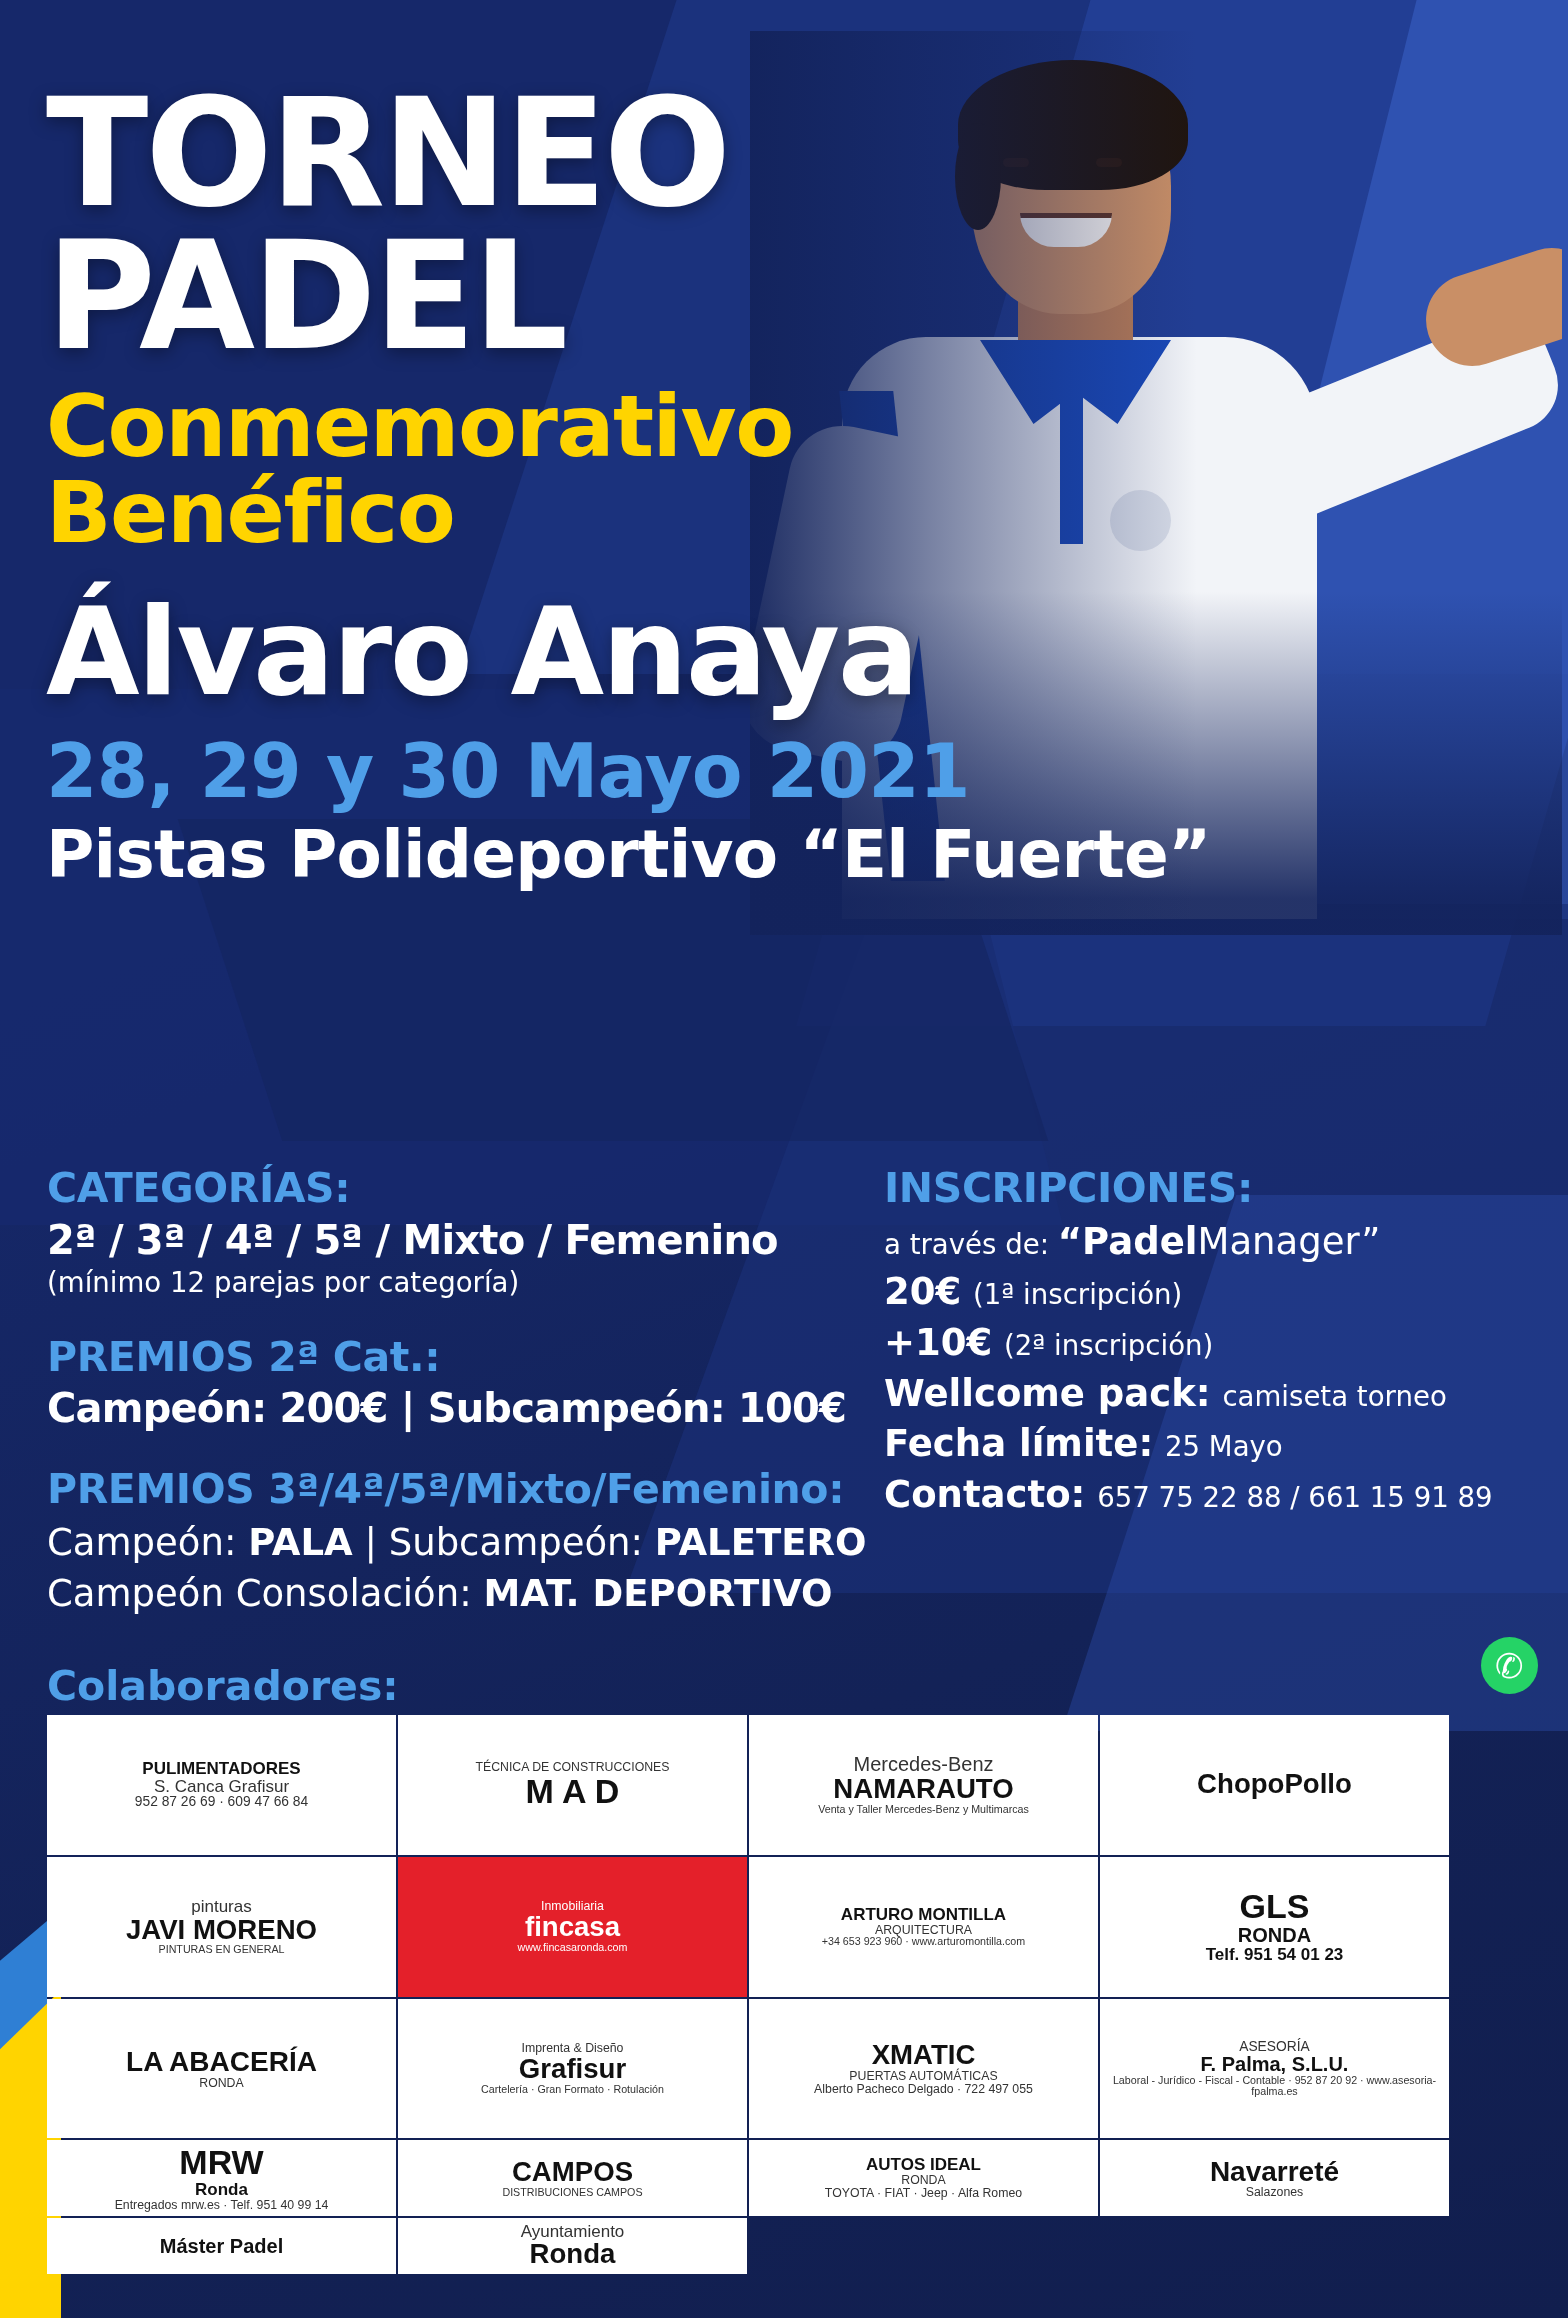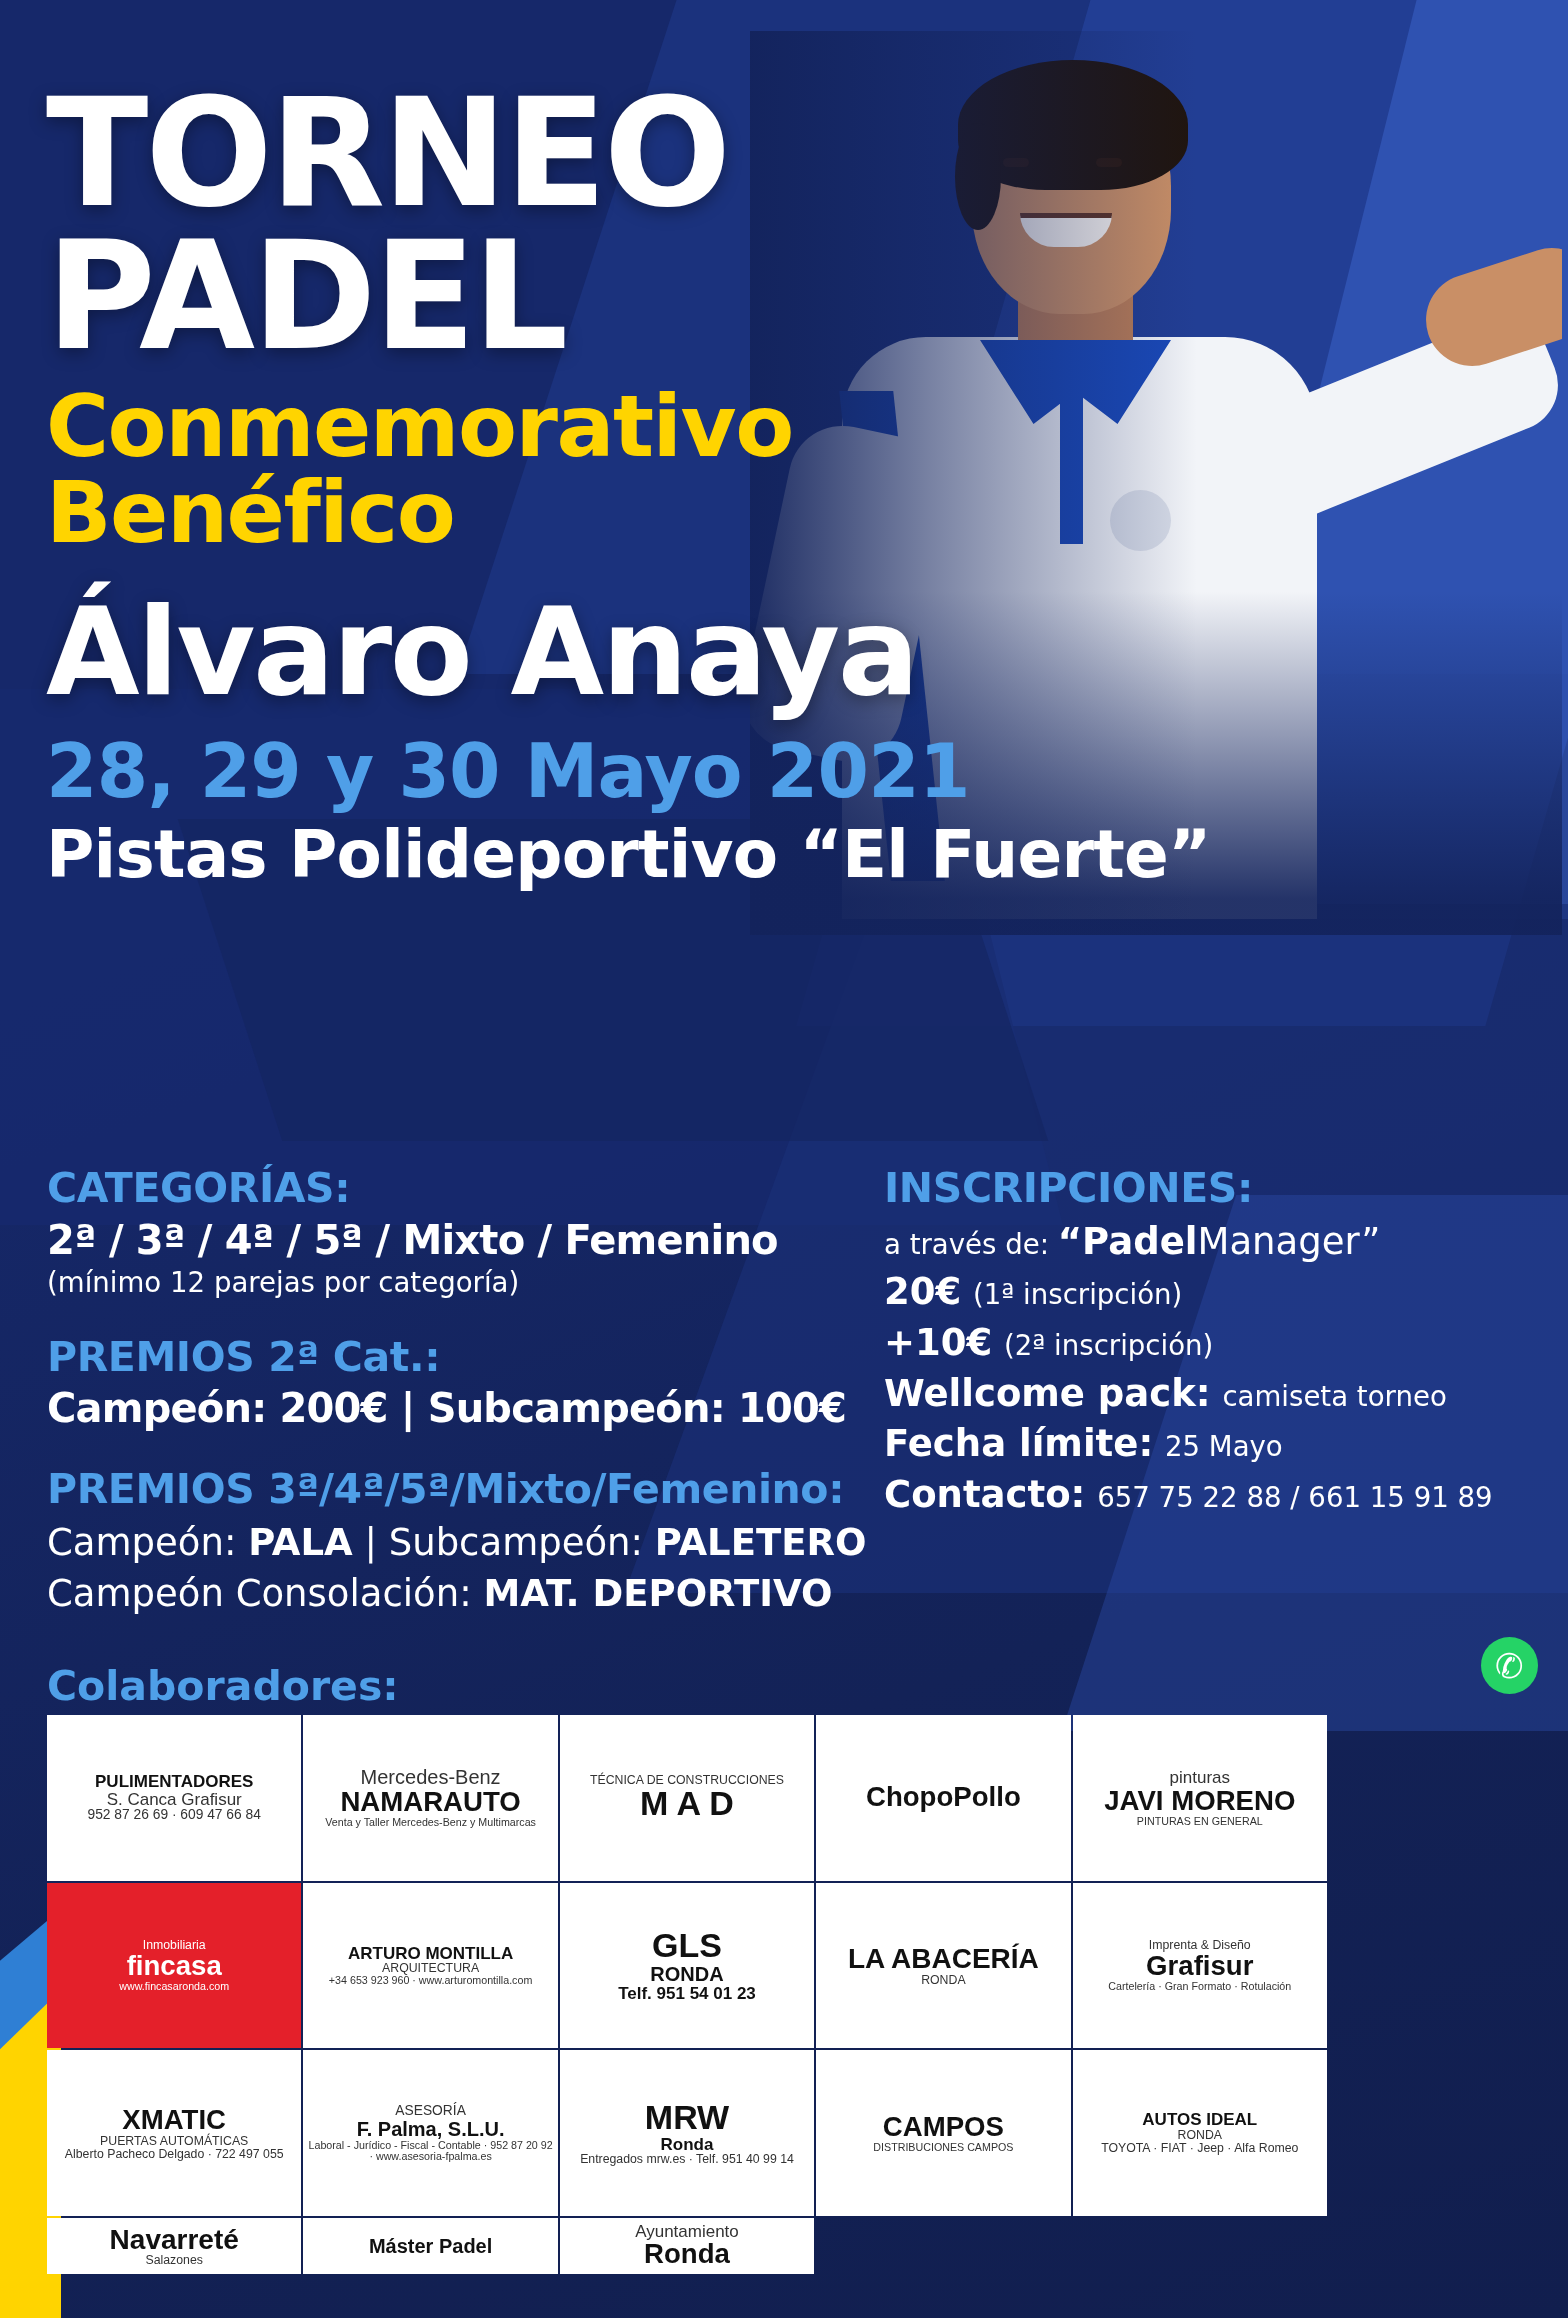--- a/index.html
+++ b/index.html
@@ -215,23 +215,23 @@
 
   .collab-head {
     position: absolute; left: 47px; top: 1662px; z-index: 6;
     font-family: "DejaVu Sans", sans-serif;
     font-weight: 700; color: #4f9fe8; font-size: 41px;
   }
 
   
   .sponsors {
     position: absolute; left: 47px; top: 1715px;
-    width: 1280px; height: 559px;
+    width: 1402px; height: 559px;
     display: grid;
-    grid-template-columns: repeat(5, 1fr);
+    grid-template-columns: repeat(4, 1fr);
     grid-template-rows: repeat(3, 1fr);
     gap: 2px;
     z-index: 6;
   }
   .sp {
     background: #ffffff;
     display: flex; flex-direction: column;
     align-items: center; justify-content: center;
     text-align: center;
     padding: 4.6px;
@@ -354,28 +354,28 @@
 
   <div class="sponsors">
 
     <div class="sp">
       <div class="nm s-22 blue">PULIMENTADORES</div>
       <div class="sub s-22">S. Canca Grafisur</div>
       <div class="sub s-18 red">952 87 26 69  ·  609 47 66 84</div>
     </div>
 
     <div class="sp">
+      <div class="sub s-16">TÉCNICA DE CONSTRUCCIONES</div>
+      <div class="nm s-44">M A D</div>
+    </div>
+
+    <div class="sp">
       <div class="sub s-26">Mercedes-Benz</div>
       <div class="nm s-36">NAMARAUTO</div>
       <div class="sub s-14">Venta y Taller Mercedes-Benz y Multimarcas</div>
-    </div>
-
-    <div class="sp">
-      <div class="sub s-16">TÉCNICA DE CONSTRUCCIONES</div>
-      <div class="nm s-44">M A D</div>
     </div>
 
     <div class="sp">
       <div class="nm s-36 blue">ChopoPollo</div>
     </div>
 
     <div class="sp">
       <div class="sub s-22">pinturas</div>
       <div class="nm s-36 blue">JAVI MORENO</div>
       <div class="sub s-14">PINTURAS EN GENERAL</div>

